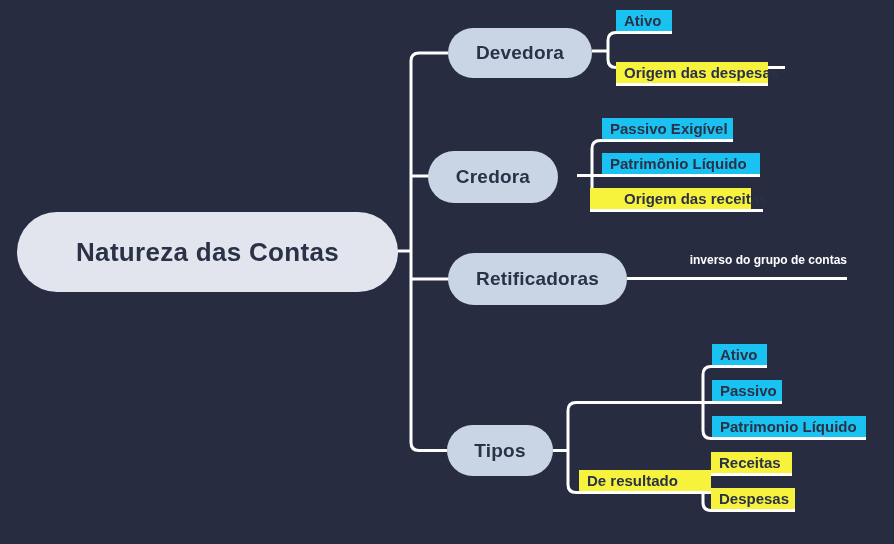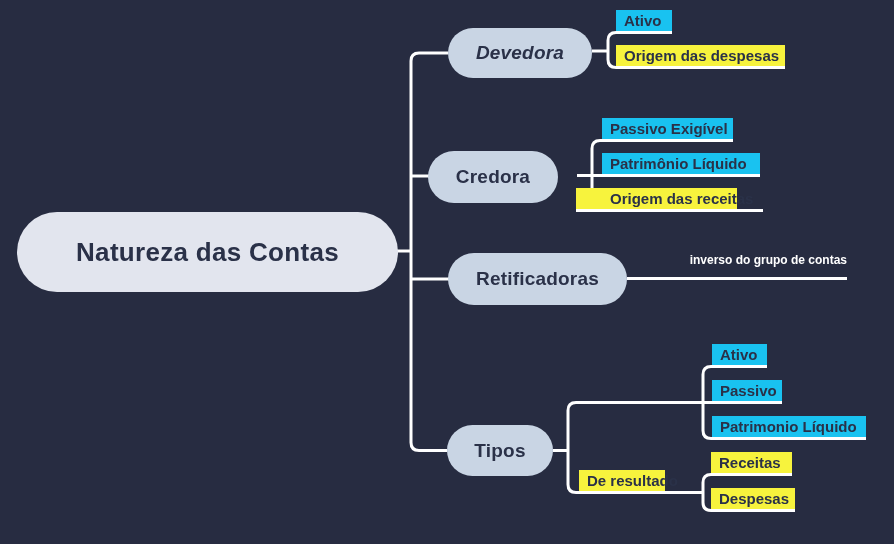--- a/index.html
+++ b/index.html
@@ -50,38 +50,38 @@
     <path d="M577 175.5 H760"></path>
     <path d="M553 450.5 H568"></path>
     <path d="M703 402.5 H576 Q568 402.5 568 410.5 V484.5 Q568 492.5 576 492.5 H703"></path>
     <path d="M767 366.5 H711 Q703 366.5 703 374.5 V430.5 Q703 438.5 711 438.5 H866"></path>
     <path d="M703 402.5 H782"></path>
     <path d="M792 474.5 H711 Q703 474.5 703 482.5 V502.5 Q703 510.5 711 510.5 H795"></path>
   </svg>
 
   <div class="pill root" style="left:17px;top:212px;width:381px;height:80px;">Natureza das Contas</div>
 
-  <div class="pill" style="left:448px;top:28px;width:144px;height:50px;font-style:italic;">Devedora</div>
+  <div class="pill" style="left:448px;top:28px;width:144px;height:50px;">Devedora</div>
 
   <div class="pill" style="left:428px;top:151px;width:130px;height:52px;">Credora</div>
 
   <div class="pill" style="left:448px;top:253px;width:179px;height:52px;">Retificadoras</div>
 
   <div class="pill" style="left:447px;top:425px;width:106px;height:51px;">Tipos</div>
 
   <div class="leaf cyan" style="left:616px;top:10px;width:56px;">Ativo</div>
-  <div class="leaf yellow" style="left:616px;top:45px;width:169px;">Origem das despesas</div>
+  <div class="leaf yellow" style="left:616px;top:62px;width:152px;">Origem das despesas</div>
 
   <div class="leaf cyan" style="left:602px;top:118px;width:131px;">Passivo Exigível</div>
   <div class="leaf cyan" style="left:602px;top:153px;width:158px;">Patrimônio Líquido</div>
-  <div class="leaf yellow" style="left:576px;top:188px;width:161px;padding-left:34px;">Origem das receitas</div>
+  <div class="leaf yellow" style="left:590px;top:188px;width:161px;padding-left:34px;">Origem das receitas</div>
 
   <div class="annotation" style="left:627px;top:253px;width:220px;height:27px;">inverso do grupo de contas</div>
 
-  <div class="leaf yellow" style="left:579px;top:470px;width:86px;">De resultado</div>
+  <div class="leaf yellow" style="left:579px;top:470px;width:132px;">De resultado</div>
 
   <div class="leaf cyan" style="left:712px;top:344px;width:55px;">Ativo</div>
   <div class="leaf cyan" style="left:712px;top:380px;width:70px;">Passivo</div>
   <div class="leaf cyan" style="left:712px;top:416px;width:154px;">Patrimonio Líquido</div>
 
   <div class="leaf yellow" style="left:711px;top:452px;width:81px;">Receitas</div>
   <div class="leaf yellow" style="left:711px;top:488px;width:84px;">Despesas</div>
 
 </div>
 

